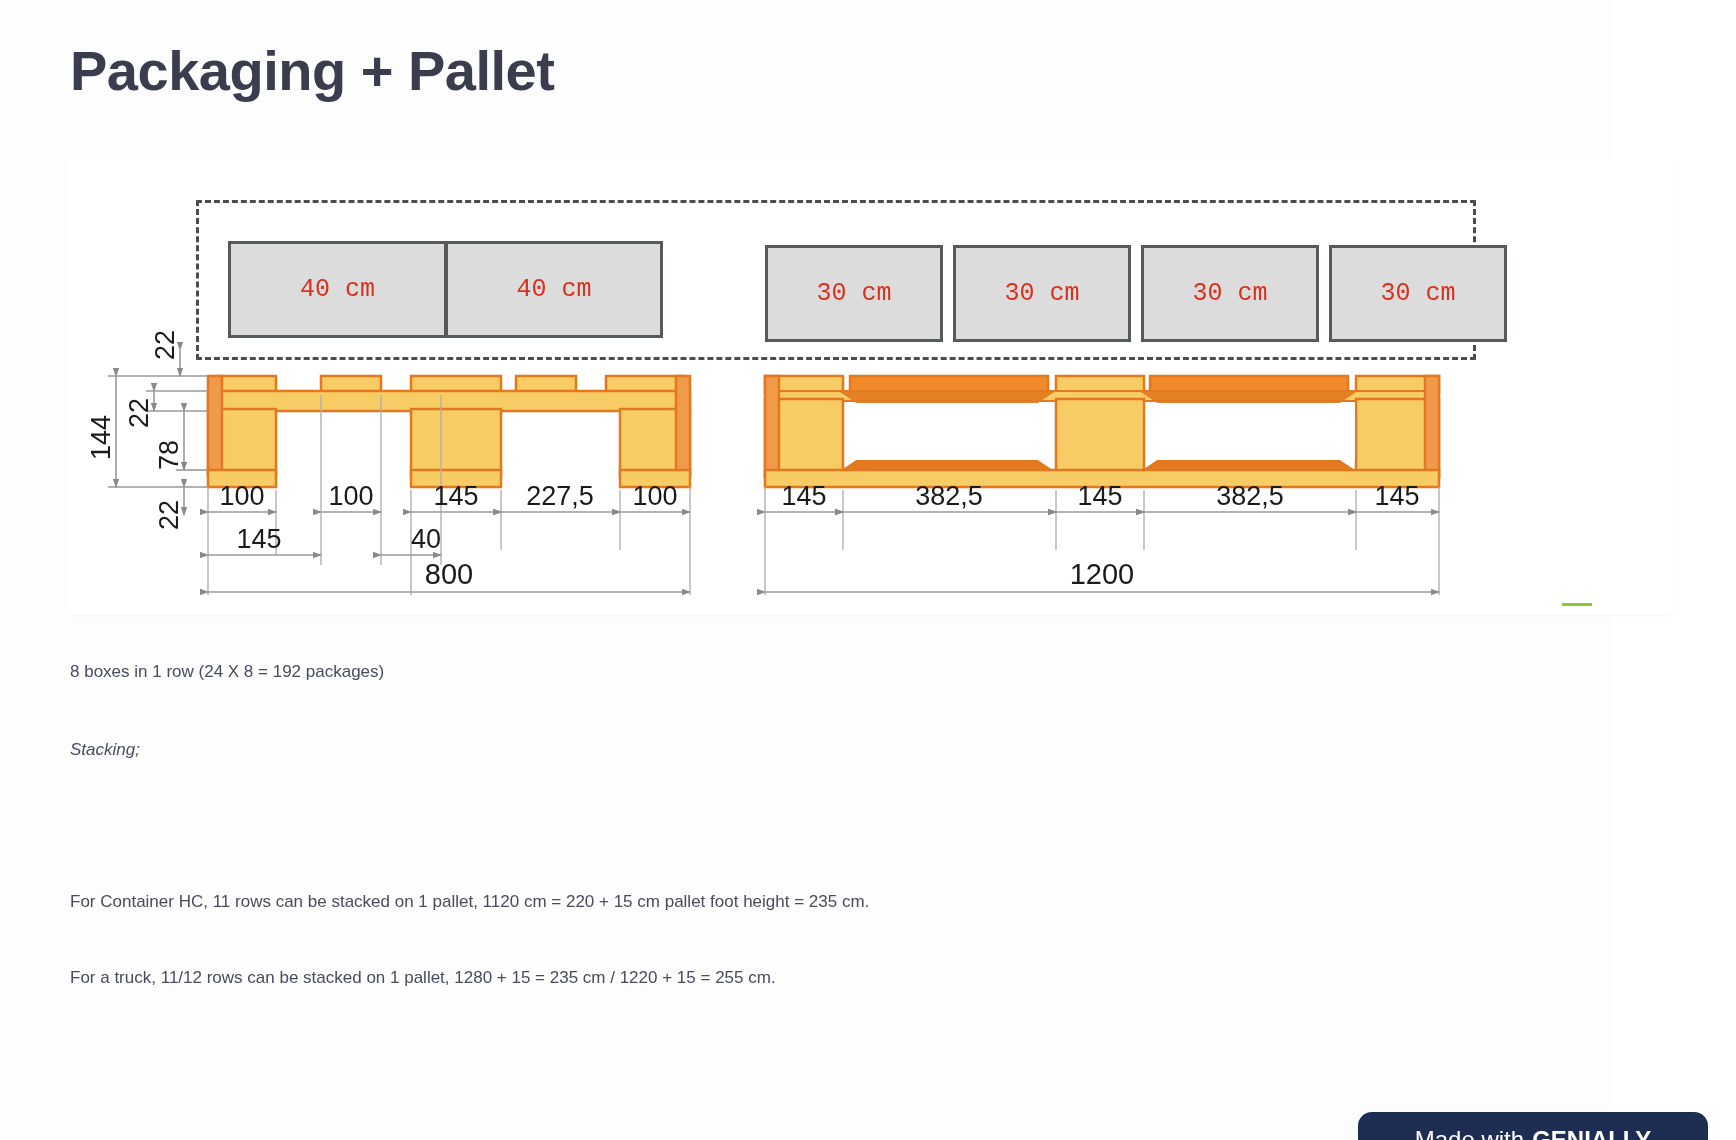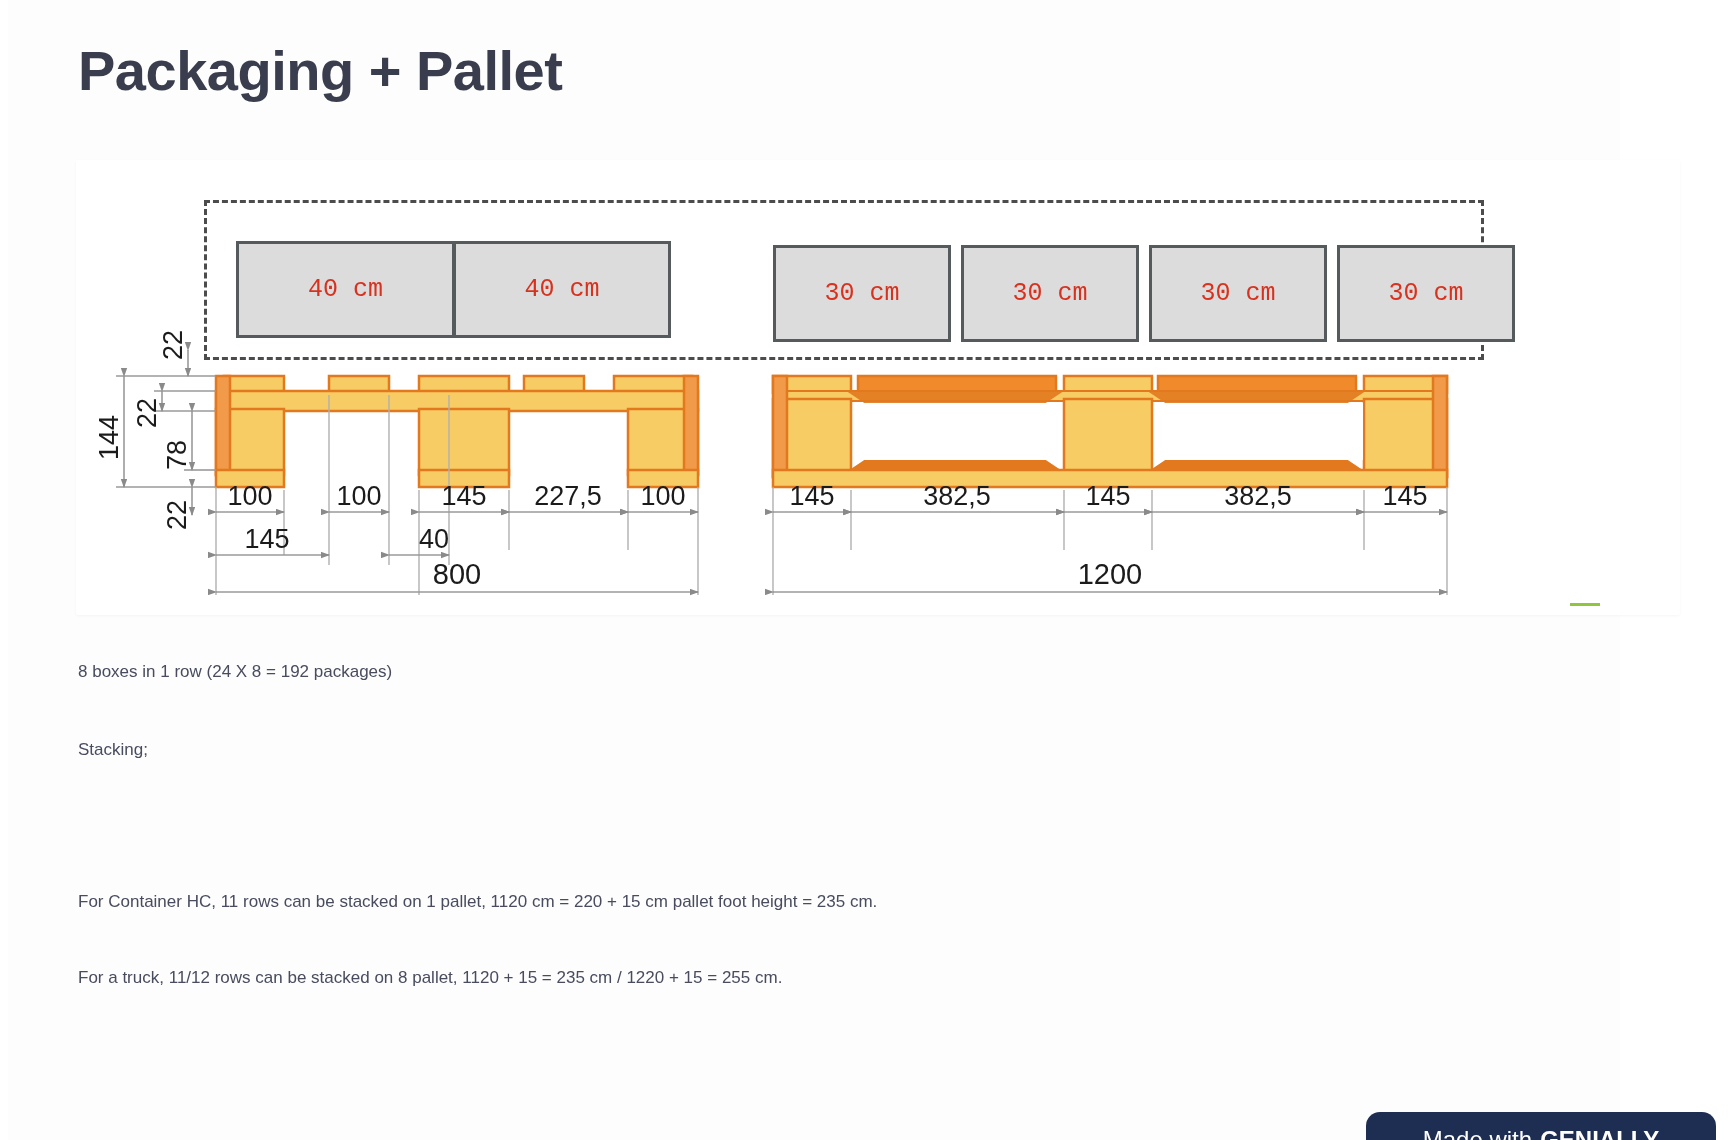--- a/index.html
+++ b/index.html
@@ -4,21 +4,21 @@
 <style>
   * { box-sizing: border-box; }
   html, body { margin:0; padding:0; }
   body {
     width:1736px; height:1140px;
     background:#ffffff;
     font-family:"Liberation Sans", sans-serif;
     overflow:hidden;
     position:relative;
   }
-  .page { position:relative; width:1612px; height:1140px; background:#fdfdfd;margin-left:8px; }
+  .page { position:relative; width:1612px; height:1140px; background:#fdfdfd; }
 
   
   .title {
     position:absolute; left:70px; top:38px;
     font-size:56px; font-weight:bold; letter-spacing:-0.5px;
     color:#393d4e;
   }
 
   
   .card {
@@ -55,21 +55,21 @@
   .pkg30b { left:885px; top:85px; width:178px; height:97px; }
   .pkg30c { left:1073px; top:85px; width:178px; height:97px; }
   .pkg30d { left:1261px; top:85px; width:178px; height:97px; }
 
   
   .pallet-svg { position:absolute; left:0; top:0; }
 
   
   .body-text { position:absolute; left:70px; width:1560px; color:#484c5e; font-size:17px; }
   .p1 { top:662px; }
-  .p2 { top:740px; }
+  .p2 { top:740px;font-style:italic; }
   .p3 { top:816px; }
   .p4 { top:892px; }
   .p5 { top:968px; }
 
   
   .badge {
     position:absolute; left:1358px; top:1112px;
     width:350px; height:56px;
     background:#1e2d52;
     border-radius:14px 14px 0 0;
@@ -269,20 +269,20 @@
         <text x="1034" y="424" fill="#1b1b1b" font-size="29" text-anchor="middle" font-family="Liberation Sans, sans-serif">1200</text>
       </svg>
 
       <div class="green-mark"></div>
     </div>
   </div>
 
   <div class="body-text p1">8 boxes in 1 row (24 X 8 = 192 packages)</div>
   <div class="body-text p2">Stacking;</div>
   <div class="body-text p4">For Container HC, 11 rows can be stacked on 1 pallet, 1120 cm = 220 + 15 cm pallet foot height = 235 cm.</div>
-  <div class="body-text p5">For a truck, 11/12 rows can be stacked on 8 pallet, 1120 + 15 = 235 cm / 1220 + 15 = 255 cm.</div>
+  <div class="body-text p5">For a truck, 11/12 rows can be stacked on 1 pallet, 1280 + 15 = 235 cm / 1220 + 15 = 255 cm.</div>
 
   <div class="badge">
     <span>Made with</span>
     <span class="bold">GENIALLY</span>
   </div>
 
 </div>
 
 </body></html>

